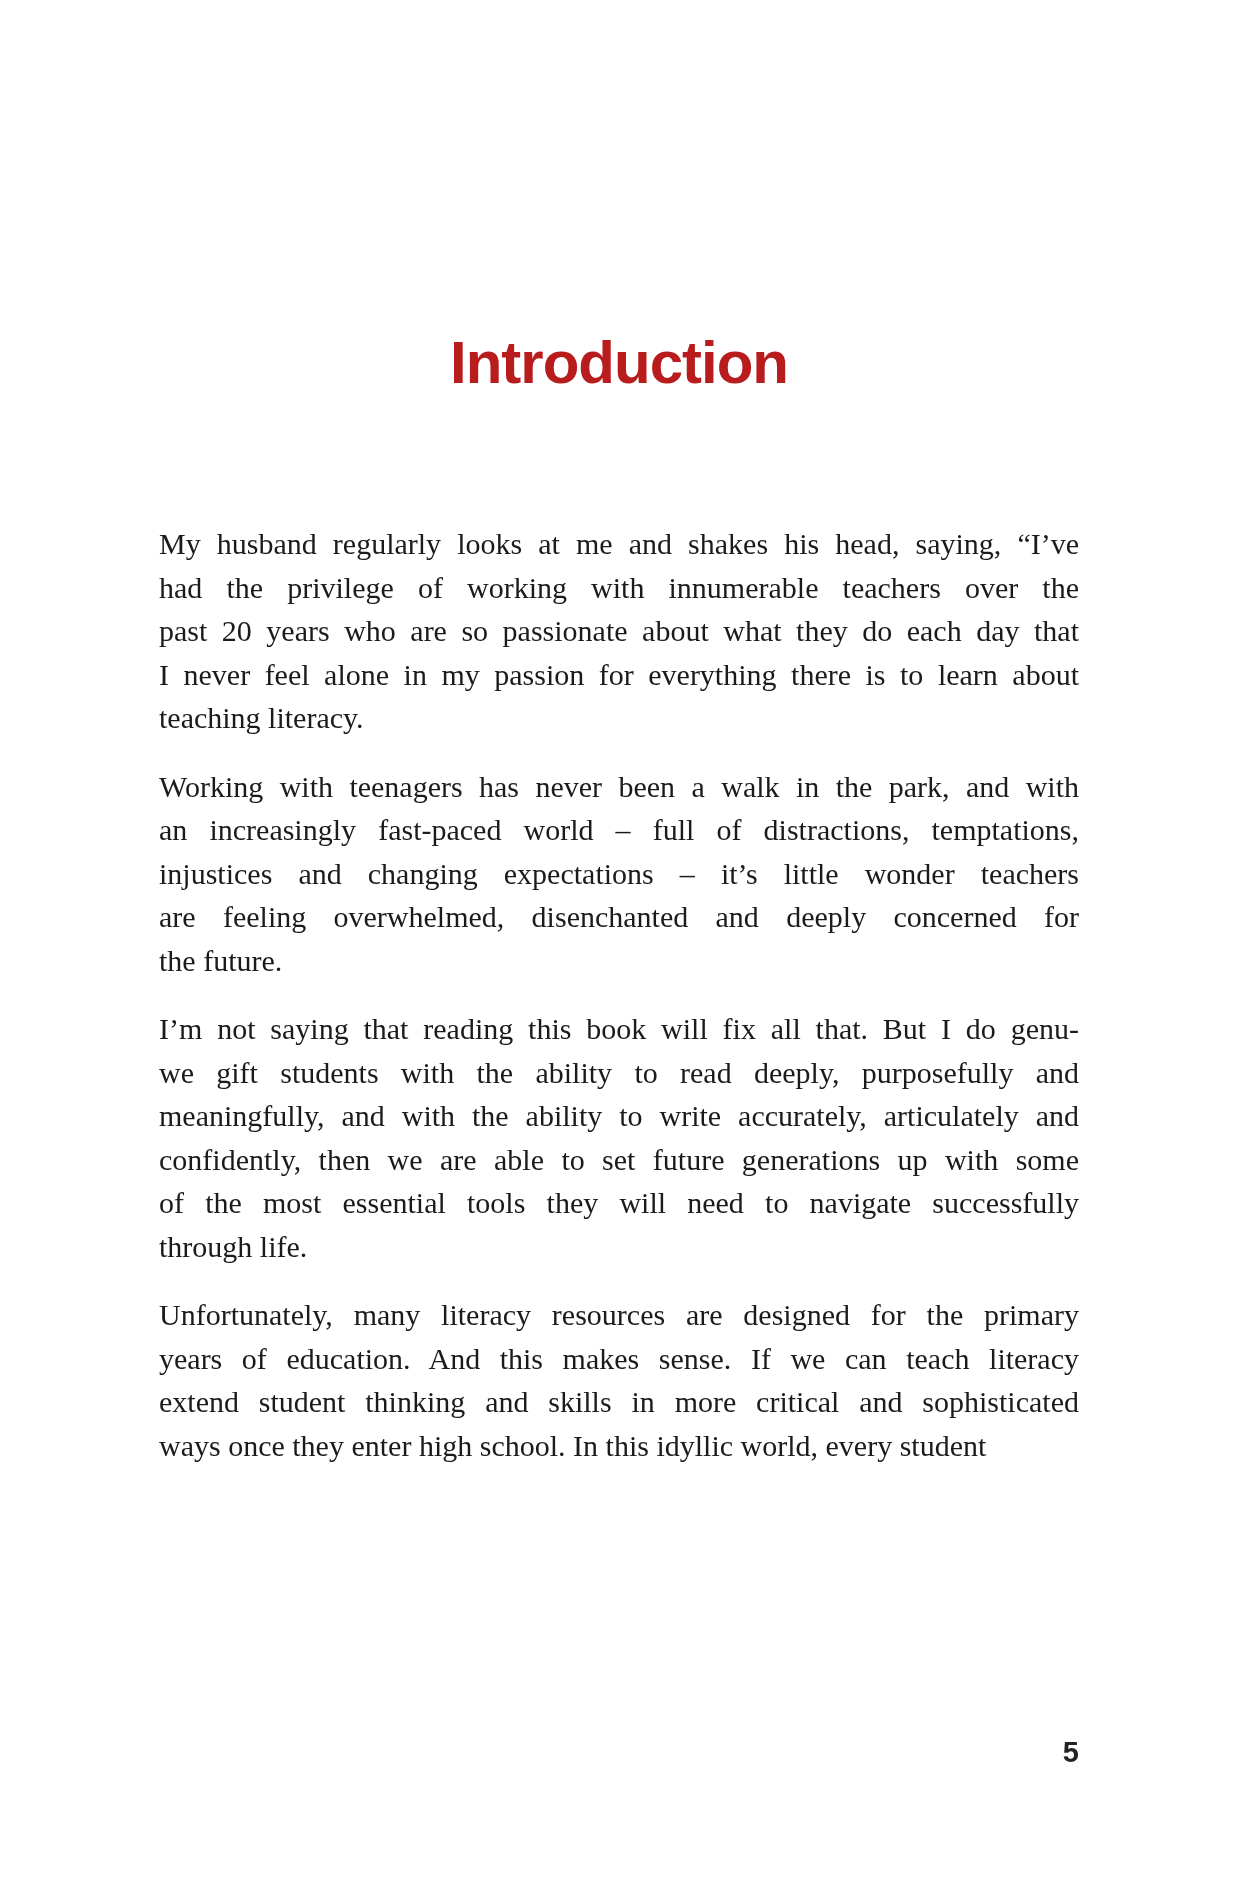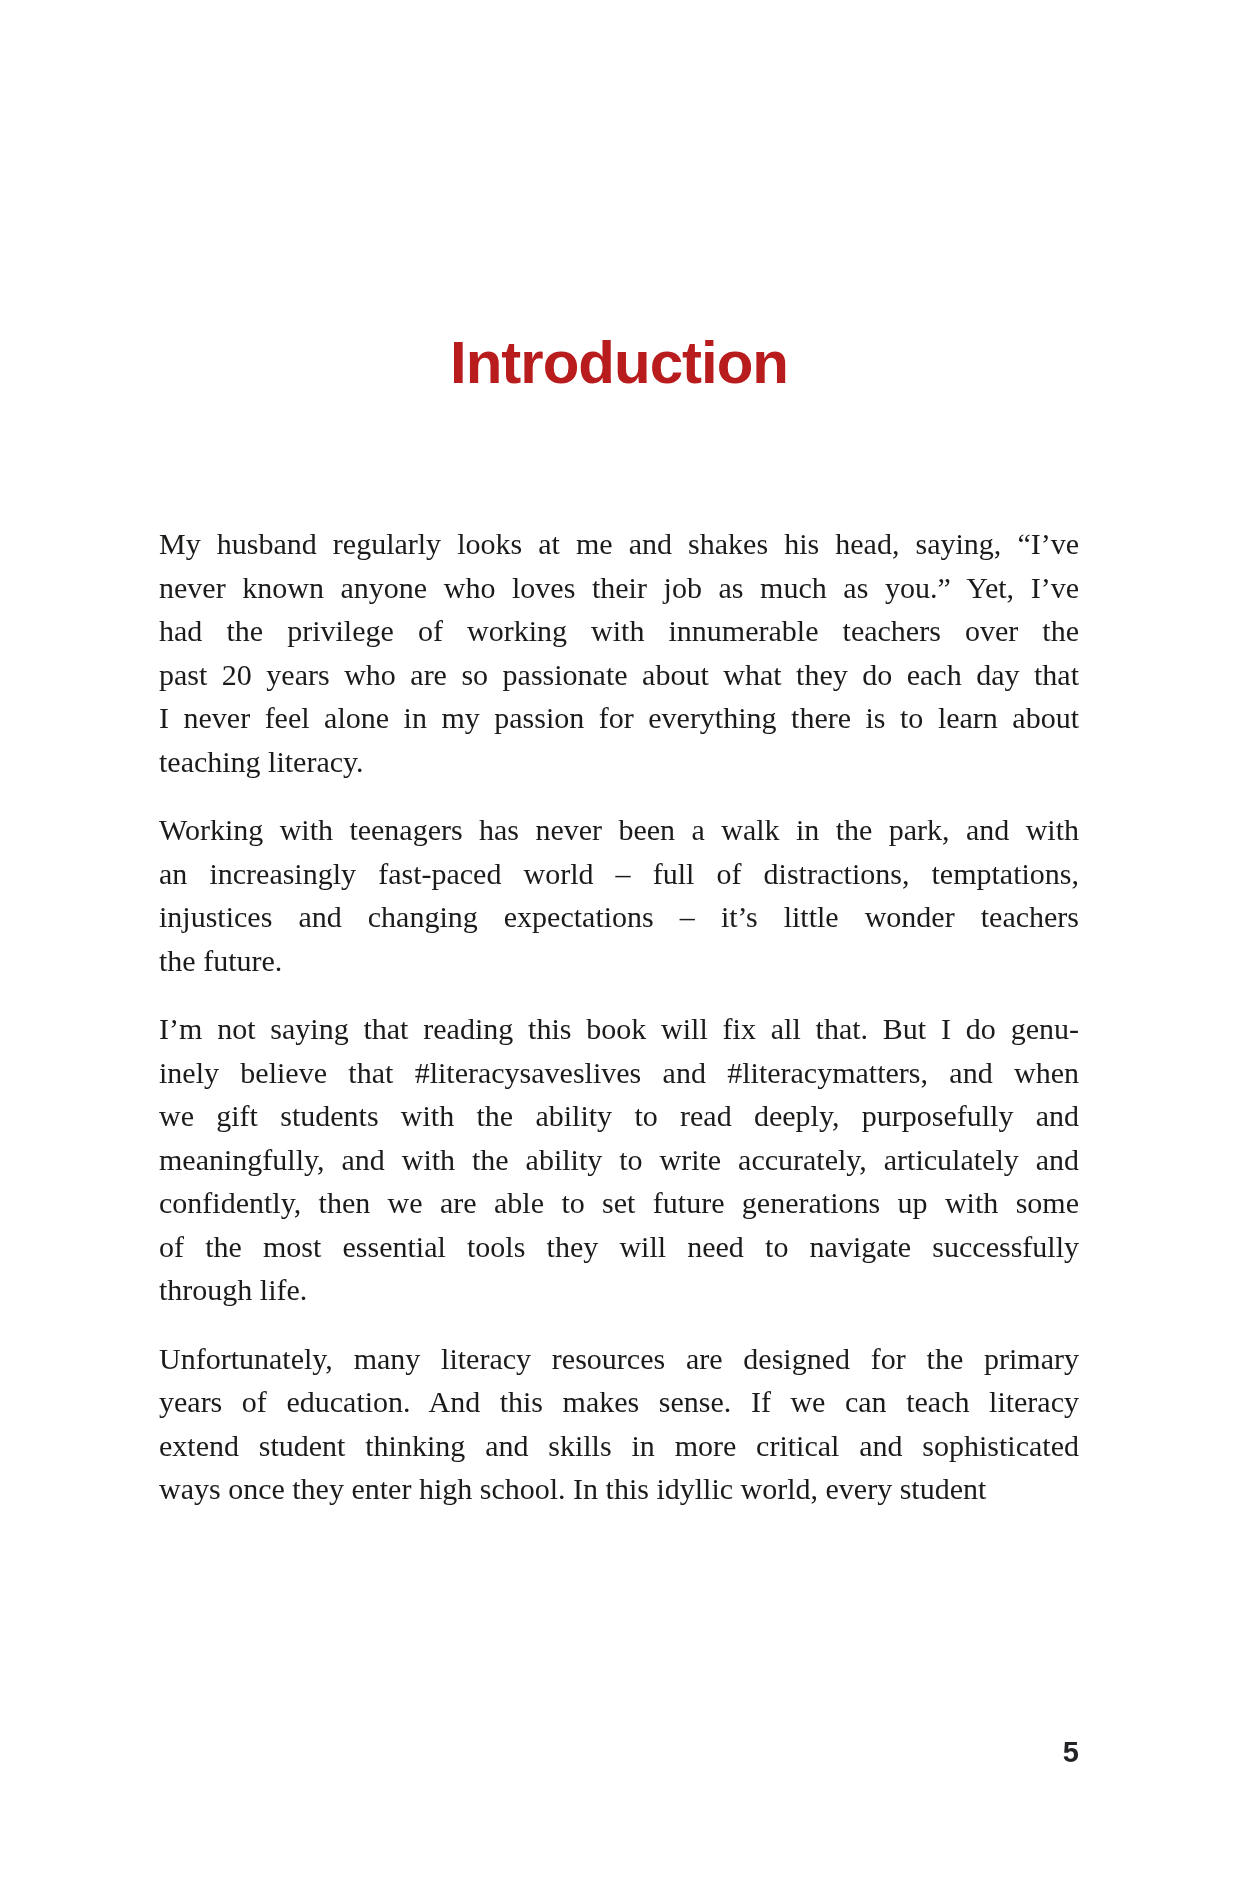--- a/index.html
+++ b/index.html
@@ -63,35 +63,34 @@
 </head>
 <body>
 
 <div class="page">
 
   <h1 class="chapter-title">Introduction</h1>
 
   <div class="body-text">
       <div class="para">
         <div class="line">My husband regularly looks at me and shakes his head, saying, “I’ve</div>
-        <div class="line">never known anyone who loves their job as much as you.” Yet, I’ve</div>
         <div class="line">had the privilege of working with innumerable teachers over the</div>
         <div class="line">past 20 years who are so passionate about what they do each day that</div>
         <div class="line">I never feel alone in my passion for everything there is to learn about</div>
         <div class="line last">teaching literacy.</div>
       </div>
       <div class="para">
         <div class="line">Working with teenagers has never been a walk in the park, and with</div>
         <div class="line">an increasingly fast-paced world – full of distractions, temptations,</div>
         <div class="line">injustices and changing expectations – it’s little wonder teachers</div>
+        <div class="line">are feeling overwhelmed, disenchanted and deeply concerned for</div>
         <div class="line last">the future.</div>
       </div>
       <div class="para">
         <div class="line">I’m not saying that reading this book will fix all that. But I do genu-</div>
-        <div class="line">inely believe that #literacysaveslives and #literacymatters, and when</div>
         <div class="line">we gift students with the ability to read deeply, purposefully and</div>
         <div class="line">meaningfully, and with the ability to write accurately, articulately and</div>
         <div class="line">confidently, then we are able to set future generations up with some</div>
         <div class="line">of the most essential tools they will need to navigate successfully</div>
         <div class="line last">through life.</div>
       </div>
       <div class="para">
         <div class="line">Unfortunately, many literacy resources are designed for the primary</div>
         <div class="line">years of education. And this makes sense. If we can teach literacy</div>
         <div class="line">extend student thinking and skills in more critical and sophisticated</div>

